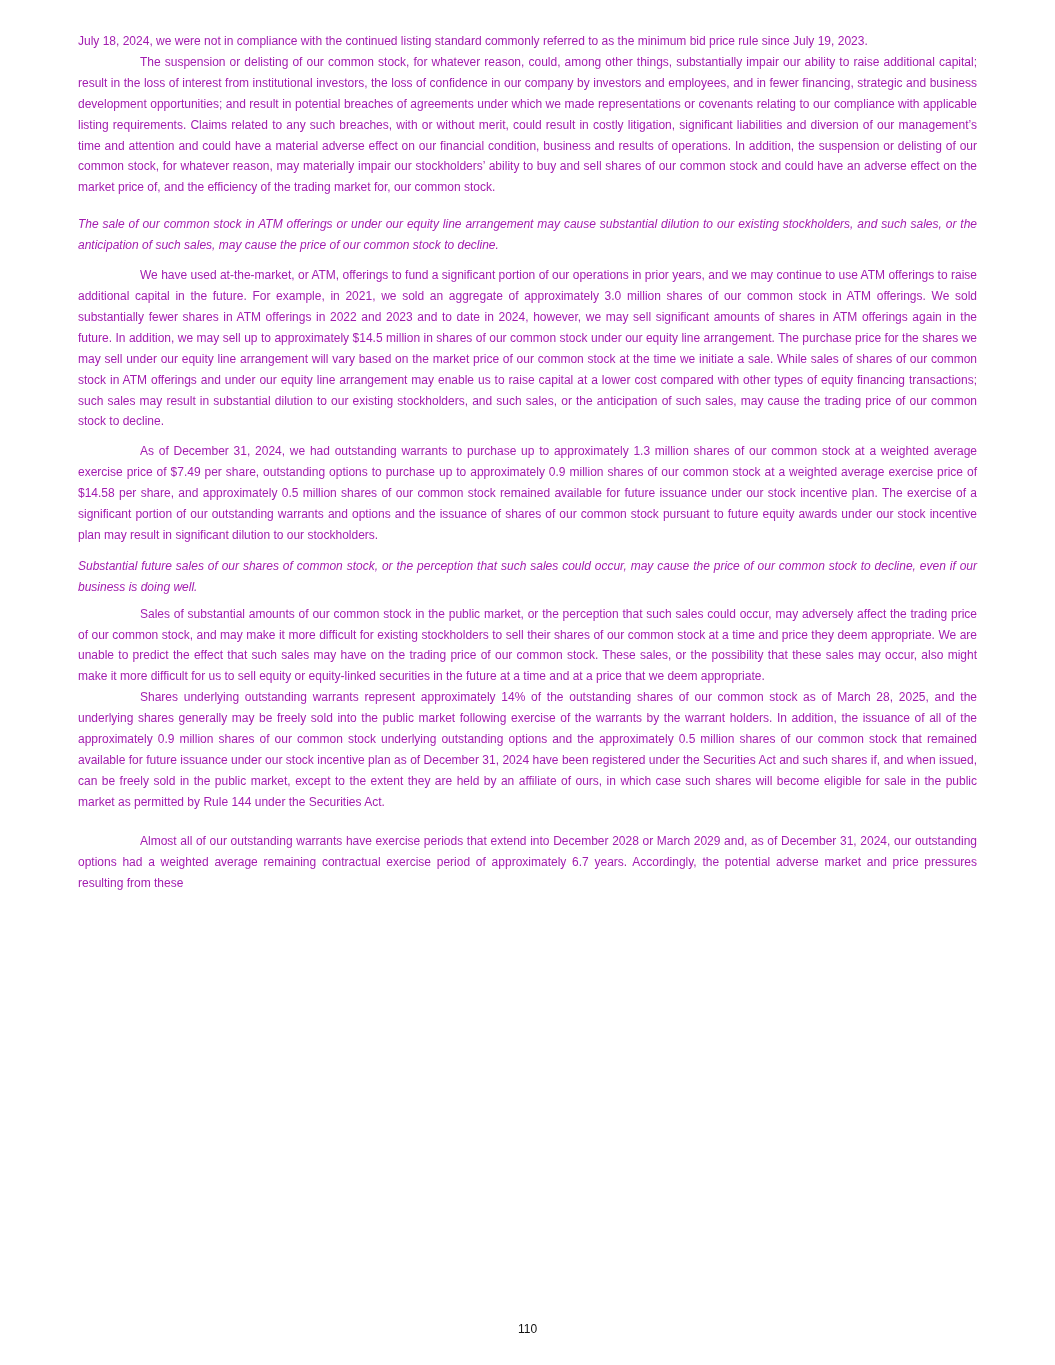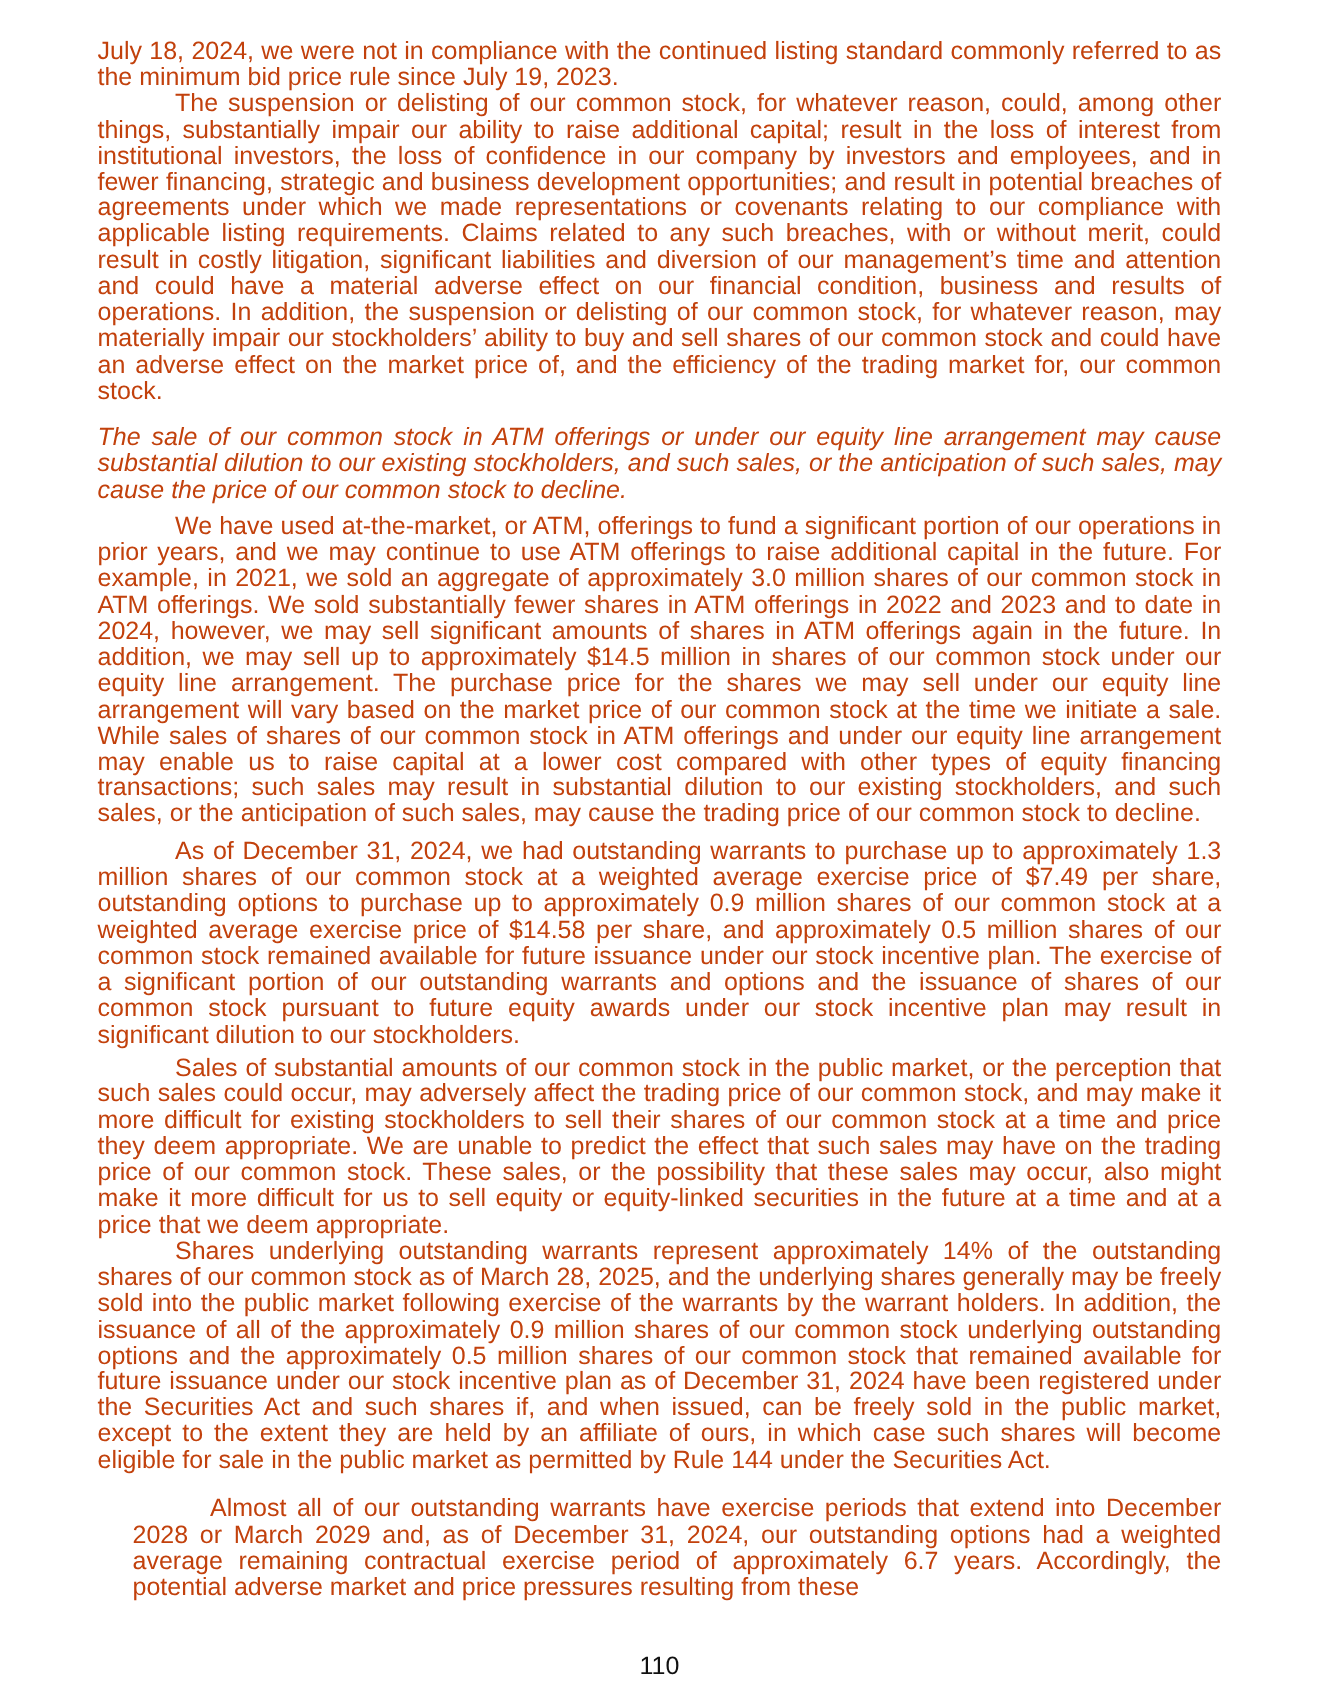--- a/index.html
+++ b/index.html
@@ -1,45 +1,46 @@
 <!DOCTYPE html>
 <html><head>
 <meta charset="utf-8">
 <style>
   html, body { margin: 0; padding: 0; background: #ffffff; }
   body { width: 1055px; height: 1365px; position: relative; overflow: hidden; }
   .page {
     position: absolute; left: 78px; top: 31px; width: 899px;
-    font-family: "Liberation Sans", sans-serif; font-size: 20px; line-height: 20.9px;
-    color: #c2410c;
+    font-family: "Liberation Sans", sans-serif; font-size: 12px; line-height: 20.9px;
+    color: #a21caf;
   }
   .p { margin: 0; text-align: justify; text-align-last: left; }
   .indent { text-indent: 62px; }
   .h { margin: 0; font-weight: normal; font-style: italic; text-align: justify; text-align-last: left; }
   .gap-heading-before { margin-top: 16px; }
   .gap-heading-after { margin-top: 9px; }
   .gap-12 { margin-top: 10px; }
   .gap-15 { margin-top: 6px; }
   .gap-16 { }
-  .gap-19 { margin-top: 18px; margin-left: 28px; }
+  .gap-19 { margin-top: 18px; }
   .page-number {
     position: absolute; left: 0; width: 1055px; top: 1322px; text-align: center;
-    font-family: "Liberation Sans", sans-serif; font-size: 20px; color: #111111;
+    font-family: "Liberation Sans", sans-serif; font-size: 12px; color: #111111;
   }
 </style>
 </head>
 <body>
 
 <div class="page">
   <p class="p">July 18, 2024, we were not in compliance with the continued listing standard commonly referred to as the minimum bid price rule since July 19, 2023.</p>
   <p class="p indent">The suspension or delisting of our common stock, for whatever reason, could, among other things, substantially impair our ability to raise additional capital; result in the loss of interest from institutional investors, the loss of confidence in our company by investors and employees, and in fewer financing, strategic and business development opportunities; and result in potential breaches of agreements under which we made representations or covenants relating to our compliance with applicable listing requirements. Claims related to any such breaches, with or without merit, could result in costly litigation, significant liabilities and diversion of our management’s time and attention and could have a material adverse effect on our financial condition, business and results of operations. In addition, the suspension or delisting of our common stock, for whatever reason, may materially impair our stockholders’ ability to buy and sell shares of our common stock and could have an adverse effect on the market price of, and the efficiency of the trading market for, our common stock.</p>
 
   <p class="h gap-heading-before">The sale of our common stock in ATM offerings or under our equity line arrangement may cause substantial dilution to our existing stockholders, and such sales, or the anticipation of such sales, may cause the price of our common stock to decline.</p>
   <p class="p indent gap-heading-after">We have used at-the-market, or ATM, offerings to fund a significant portion of our operations in prior years, and we may continue to use ATM offerings to raise additional capital in the future. For example, in 2021, we sold an aggregate of approximately 3.0 million shares of our common stock in ATM offerings. We sold substantially fewer shares in ATM offerings in 2022 and 2023 and to date in 2024, however, we may sell significant amounts of shares in ATM offerings again in the future. In addition, we may sell up to approximately $14.5 million in shares of our common stock under our equity line arrangement. The purchase price for the shares we may sell under our equity line arrangement will vary based on the market price of our common stock at the time we initiate a sale. While sales of shares of our common stock in ATM offerings and under our equity line arrangement may enable us to raise capital at a lower cost compared with other types of equity financing transactions; such sales may result in substantial dilution to our existing stockholders, and such sales, or the anticipation of such sales, may cause the trading price of our common stock to decline.</p>
 
   <p class="p indent gap-heading-after">As of December 31, 2024, we had outstanding warrants to purchase up to approximately 1.3 million shares of our common stock at a weighted average exercise price of $7.49 per share, outstanding options to purchase up to approximately 0.9 million shares of our common stock at a weighted average exercise price of $14.58 per share, and approximately 0.5 million shares of our common stock remained available for future issuance under our stock incentive plan. The exercise of a significant portion of our outstanding warrants and options and the issuance of shares of our common stock pursuant to future equity awards under our stock incentive plan may result in significant dilution to our stockholders.</p>
 
+  <p class="h gap-12">Substantial future sales of our shares of common stock, or the perception that such sales could occur, may cause the price of our common stock to decline, even if our business is doing well.</p>
   <p class="p indent gap-15">Sales of substantial amounts of our common stock in the public market, or the perception that such sales could occur, may adversely affect the trading price of our common stock, and may make it more difficult for existing stockholders to sell their shares of our common stock at a time and price they deem appropriate. We are unable to predict the effect that such sales may have on the trading price of our common stock. These sales, or the possibility that these sales may occur, also might make it more difficult for us to sell equity or equity-linked securities in the future at a time and at a price that we deem appropriate.</p>
   <p class="p indent gap-16">Shares underlying outstanding warrants represent approximately 14% of the outstanding shares of our common stock as of March 28, 2025, and the underlying shares generally may be freely sold into the public market following exercise of the warrants by the warrant holders. In addition,  the issuance of all of the approximately 0.9 million shares of our common stock underlying outstanding options and the approximately 0.5 million shares of our common stock that remained available for future issuance under our stock incentive plan as of December 31, 2024 have been registered under the Securities Act and such shares if, and when issued, can be freely sold in the public market, except to the extent they are held by an affiliate of ours, in which case such shares will become eligible for sale in the public market as permitted by Rule 144 under the Securities Act.</p>
   <p class="p indent gap-19">Almost all of our outstanding warrants have exercise periods that extend into December 2028 or March 2029 and, as of December 31, 2024, our outstanding options had a weighted average remaining contractual exercise period of approximately 6.7 years. Accordingly, the potential adverse market and price pressures resulting from these</p>
 </div>
 
 <div class="page-number">110</div>
 
 </body></html>

